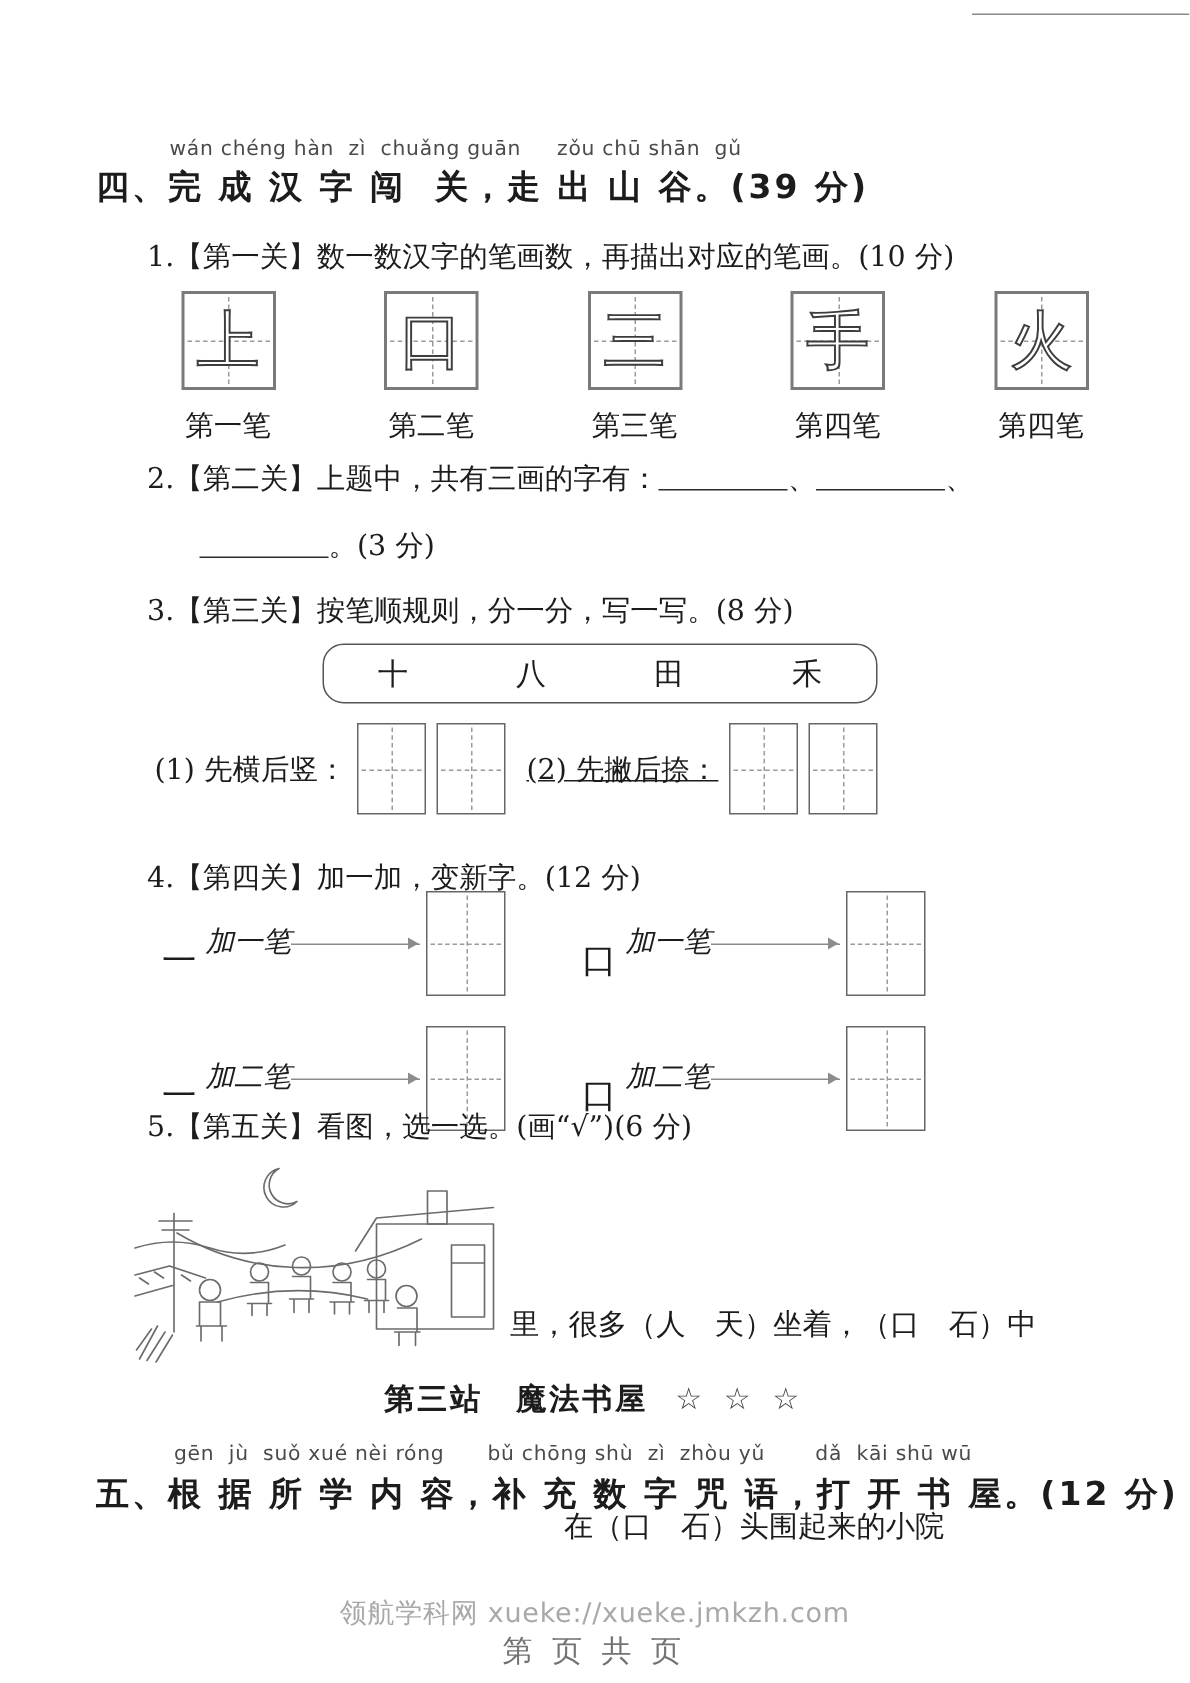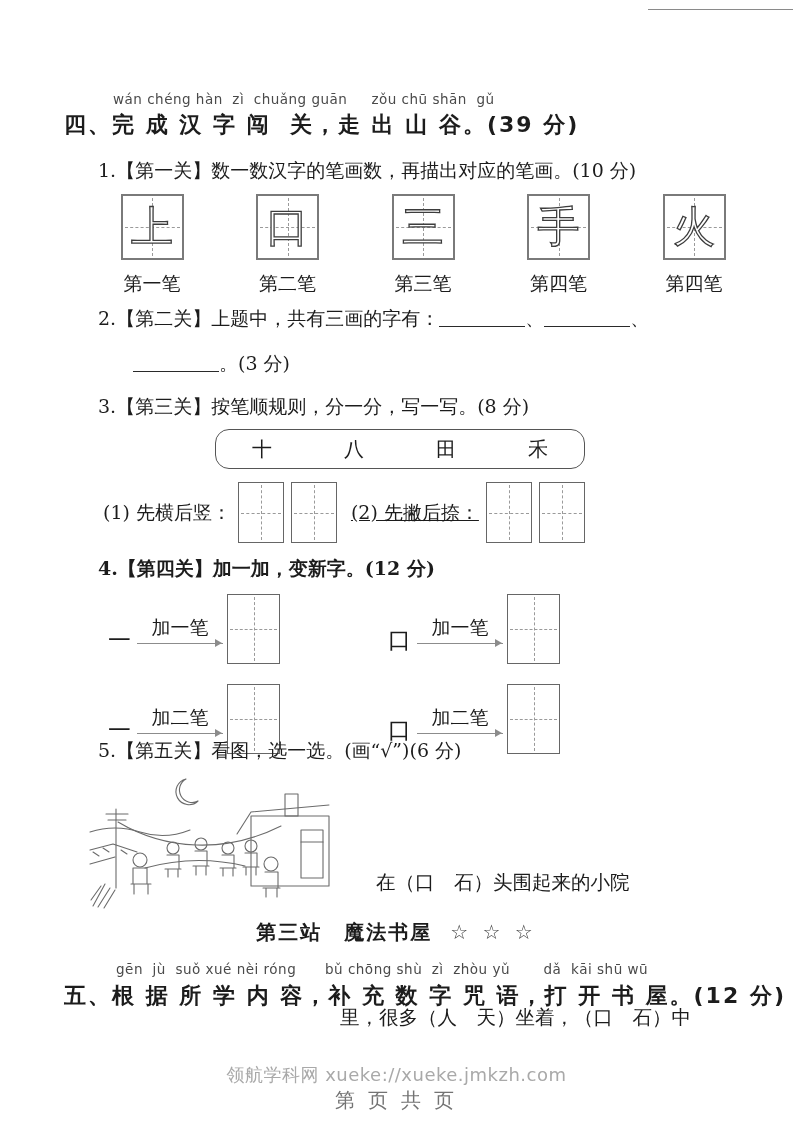--- a/index.html
+++ b/index.html
@@ -22,21 +22,21 @@
               -webkit-text-stroke:1.3px #3d3d3d;text-shadow:0 0 0 #fff;}
   .tcap{margin-top:11px;font-size:19px;}
   .blank{display:inline-block;width:86px;height:1em;border-bottom:1.5px solid #2a2a2a;vertical-align:-2px;}
   .roundbox{display:flex;align-items:center;justify-content:space-around;
             width:368px;height:38px;border:1.5px solid #555;border-radius:14px;font-size:20px;}
   .subrow{display:flex;align-items:center;}
   .subrow .gbox{width:46px;height:61px;margin-left:7px;}
   .sublabel{font-size:19px;white-space:pre;}
   .addgroup{display:flex;align-items:center;}
   .base-char{font-size:23px;margin-top:22px;margin-right:6px;}
-  .arrowstack{display:flex;flex-direction:column;align-items:center;margin-right:4px;}
+  .arrowstack{display:flex;flex-direction:row;align-items:center;margin-right:4px;font-style:italic;}
   .oplabel{font-size:19px;margin-bottom:2px;}
   .arrow{position:relative;width:86px;height:0;border-top:1.3px solid #8c8c8c;}
   .arrow::after{content:"";position:absolute;right:-3px;top:-4.5px;width:0;height:0;
                 border:4px solid transparent;border-left:7px solid #8c8c8c;}
   .addgroup .gbox{width:53px;height:70px;}
   .k5text{font-size:19.5px;line-height:45px;white-space:pre;}
   .k5text .ind{display:inline-block;width:36px;}
   .station{width:793px;text-align:center;font-family:"DejaVu Sans", sans-serif;font-weight:bold;font-size:20px;letter-spacing:2px;}
   .stars{font-weight:normal;color:#444;margin-left:18px;letter-spacing:4px;}
   .footer-site{width:793px;text-align:center;font-family:"DejaVu Sans", sans-serif;font-size:18px;color:#a9a9a9;letter-spacing:.5px;}
@@ -98,21 +98,21 @@
   </div>
   <div class="abs subrow" style="left:103px;top:482px;">
     <span class="sublabel">(1) 先横后竖：</span>
     <div class="gbox thin"></div>
     <div class="gbox thin"></div>
     <span class="sublabel" style="margin-left:14px;text-decoration:underline;">(2) 先撇后捺：</span>
     <div class="gbox thin"></div>
     <div class="gbox thin"></div>
   </div>
 
-  <div class="abs item" style="left:98px;top:556px;font-weight:bold;">4.【第四关】加一加，变新字。(12 分)</div>
+  <div class="abs item" style="left:98px;top:572px;">4.【第四关】加一加，变新字。(12 分)</div>
   <div class="abs addgroup" style="left:108px;top:594px;">
     <span class="base-char">一</span>
     <span class="arrowstack">
         <span class="oplabel">加一笔</span>
         <span class="arrow"></span>
       </span>
     <div class="gbox thin"></div>
   </div>
   <div class="abs addgroup" style="left:388px;top:594px;">
     <span class="base-char">口</span>
@@ -163,22 +163,22 @@
       <path d="M110 79 h12 v15 h-12 M108 94 h16 M111 94 v9 M121 94 v9"></path>
     <circle cx="143" cy="76" r="6"></circle>
       <path d="M137 83 h12 v13 h-12 M135 96 h16 M138 96 v8 M148 96 v8"></path>
     <circle cx="166" cy="74" r="6"></circle>
       <path d="M160 81 h12 v14 h-12 M158 95 h16 M161 95 v8 M171 95 v8"></path>
     <circle cx="186" cy="92" r="7"></circle>
       <path d="M180 100 h13 v16 h-13 M178 116 h17 M181 116 v9 M192 116 v9"></path>
     <path d="M8 134 L 20 112 M13 135 L 25 116 M19 136 L 30 118 M6 128 L 16 114"></path>
   </svg>
   <div class="abs k5text" style="left:340px;top:770px;">
+    <div>里，很多（人　天）坐着，（口　石）中</div>
     <div><span class="ind"></span><span>在（口　石）头围起来的小院</span></div>
-    <div>里，很多（人　天）坐着，（口　石）中</div>
     
   </div>
 
   <div class="abs station" style="left:0;top:919px;">
     <span>第三站　魔法书屋</span><span class="stars">☆ ☆ ☆</span>
   </div>
 
   <div class="abs pinyin" style="left:116px;top:961px;">gēn  jù  suǒ xué nèi róng      bǔ chōng shù  zì  zhòu yǔ       dǎ  kāi shū wū</div>
   <div class="abs bighead" style="left:64px;top:981px;">五、根 据 所 学 内 容，补 充 数 字 咒 语，打 开 书 屋。(12 分)</div>
 

